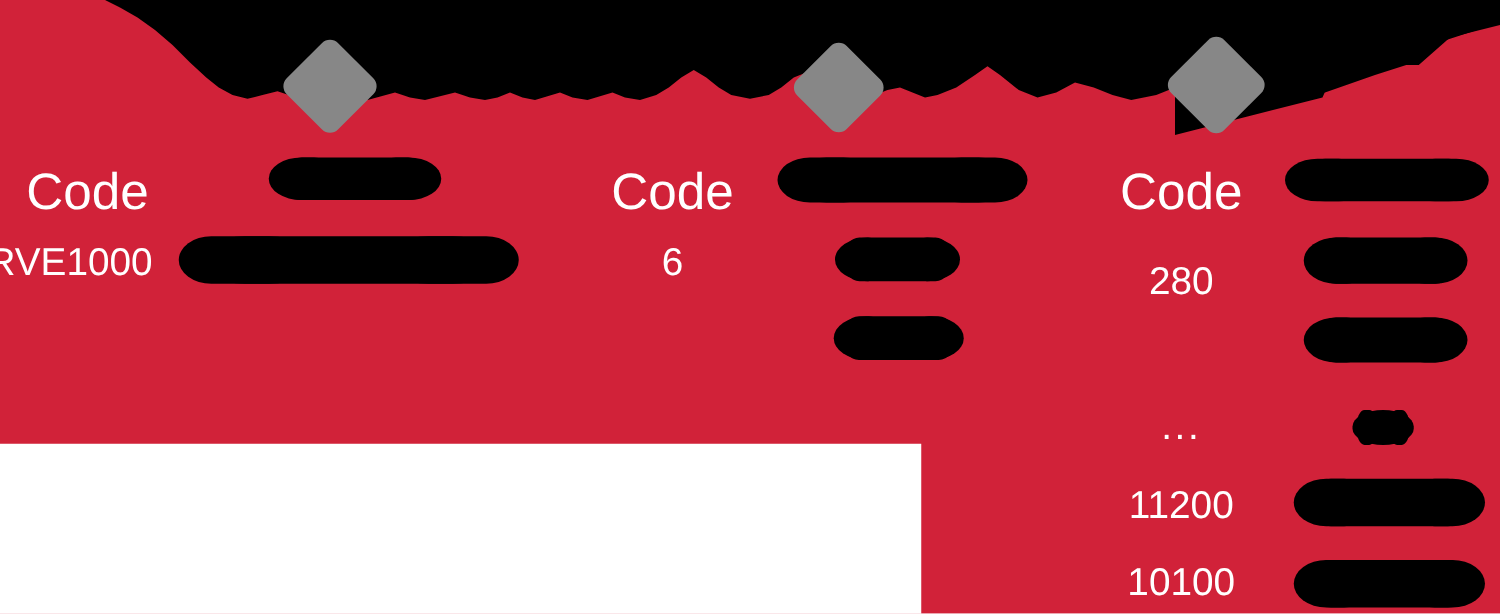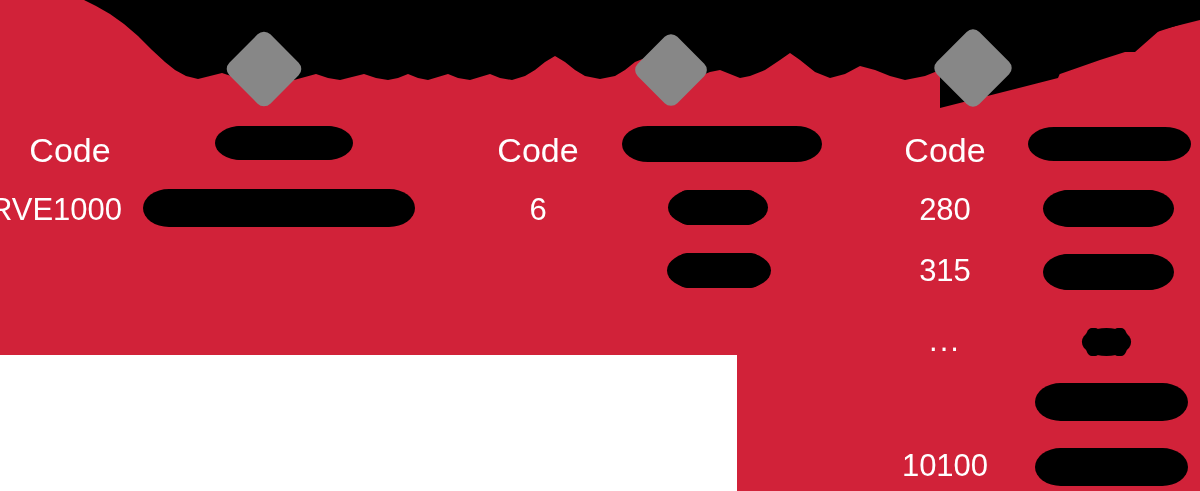--- a/index.html
+++ b/index.html
@@ -97,21 +97,21 @@
   .bar::after{right:6%;}
   
   .cell{
     position:absolute;
     color:#ffffff;
     font-size:31px;
     line-height:1;
     white-space:nowrap;
     letter-spacing:0px;
   }
-  .cell.hdr{font-size:34px;}
+  .cell.hdr{font-size:41px;}
   .cell.ell{font-size:31px;letter-spacing:2px;}
   .c-center{text-align:center;}
 </style>
 </head>
 <body>
 
 <div id="stage" style="--red: #D12239; --black: #000000; --gray: #878787;">
 
   <div class="red-panel"></div>
 
@@ -132,27 +132,27 @@
   <div class="bar" style="left:622px;top:126px;width:200px;height:36px;"></div>
 
   <div class="cell c-center" style="left:468px;top:194px;width:140px;">6</div>
   <div class="bar" style="left:668px;top:190px;width:100px;height:35px;"></div>
 
   <div class="bar" style="left:667px;top:253px;width:104px;height:35px;"></div>
 
   <div class="cell hdr c-center" style="left:875px;top:133px;width:140px;">Code</div>
   <div class="bar" style="left:1028px;top:127px;width:163px;height:34px;"></div>
 
-  <div class="cell c-center" style="left:875px;top:194px;width:140px;">280</div>
+  <div class="cell c-center" style="left:875px;top:209px;width:140px;">280</div>
   <div class="bar" style="left:1043px;top:190px;width:131px;height:37px;"></div>
 
-  <div class="cell c-center" style="left:875px;top:255px;width:140px;">315</div>
   <div class="bar" style="left:1043px;top:254px;width:131px;height:36px;"></div>
 
   <div class="cell ell c-center" style="left:875px;top:325px;width:140px;">...</div>
   <div class="bar" style="left:1082px;top:328px;width:49px;height:28px;"></div>
 
+  <div class="cell c-center" style="left:875px;top:388px;width:140px;">11200</div>
   <div class="bar" style="left:1035px;top:383px;width:153px;height:38px;"></div>
 
   <div class="cell c-center" style="left:875px;top:450px;width:140px;">10100</div>
   <div class="bar" style="left:1035px;top:448px;width:153px;height:38px;"></div>
 
 </div>
 
 </body></html>

